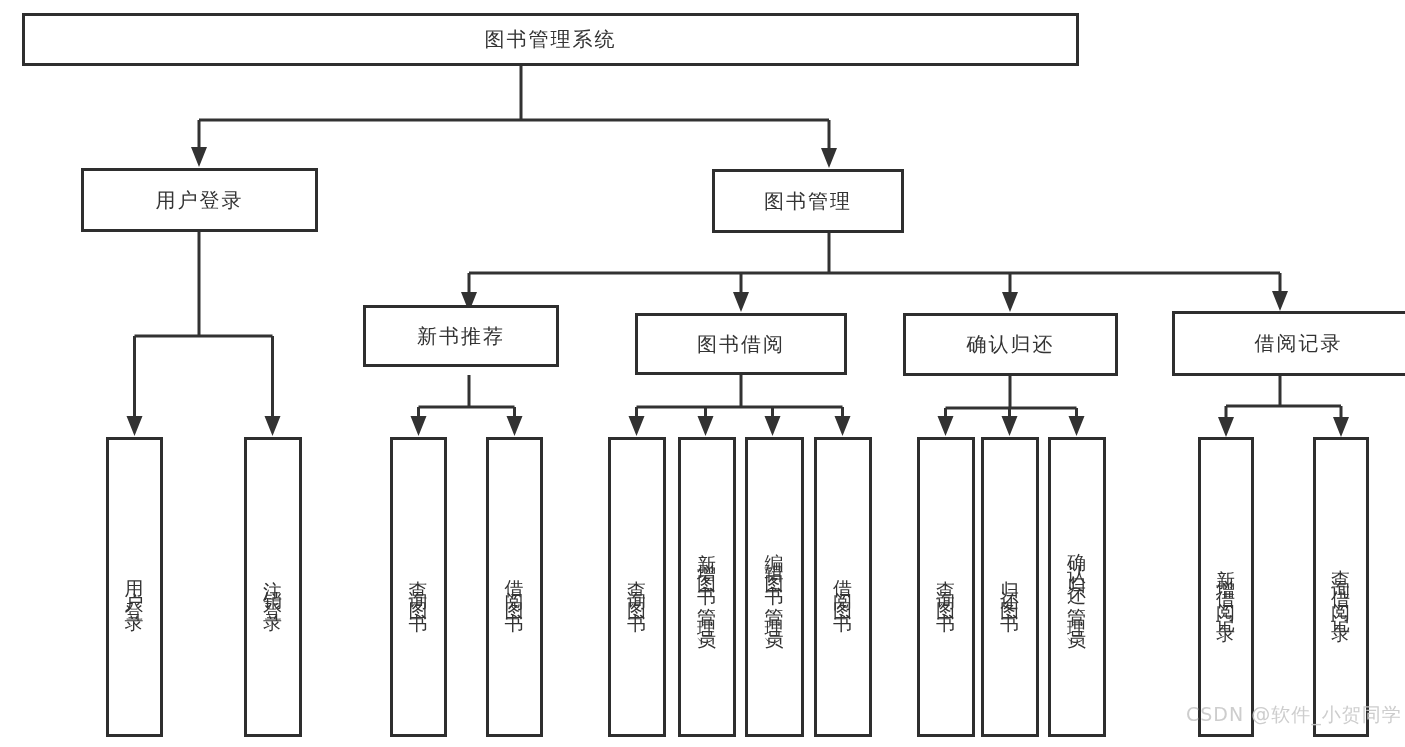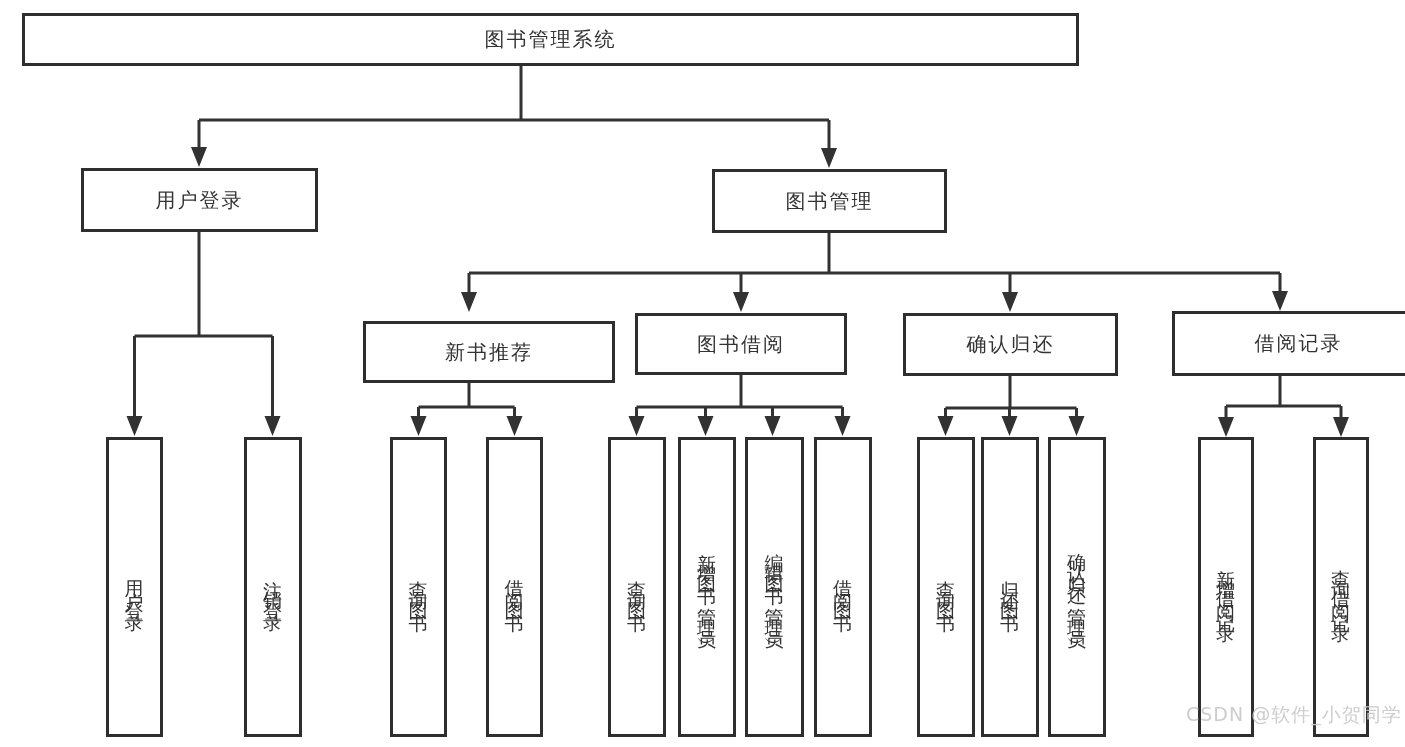--- a/index.html
+++ b/index.html
@@ -91,25 +91,25 @@
       M1333 417 L1349 417 L1341 437 Z"></path>
   </svg>
 
   <div class="box" style="left:22px;top:13px;width:1057px;height:53px">
     <span class="lbl">图书管理系统</span>
   </div>
 
   <div class="box" style="left:81px;top:168px;width:237px;height:64px">
     <span class="lbl">用户登录</span>
   </div>
-  <div class="box" style="left:712px;top:169px;width:235px;height:64px">
+  <div class="box" style="left:712px;top:169px;width:192px;height:64px">
     <span class="lbl">图书管理</span>
   </div>
 
-  <div class="box" style="left:363px;top:321px;width:252px;height:62px">
+  <div class="box" style="left:363px;top:305px;width:196px;height:62px">
     <span class="lbl">新书推荐</span>
   </div>
   <div class="box" style="left:635px;top:313px;width:212px;height:62px">
     <span class="lbl">图书借阅</span>
   </div>
   <div class="box" style="left:903px;top:313px;width:215px;height:63px">
     <span class="lbl">确认归还</span>
   </div>
   <div class="box" style="left:1172px;top:311px;width:253px;height:65px">
     <span class="lbl">借阅记录</span>

